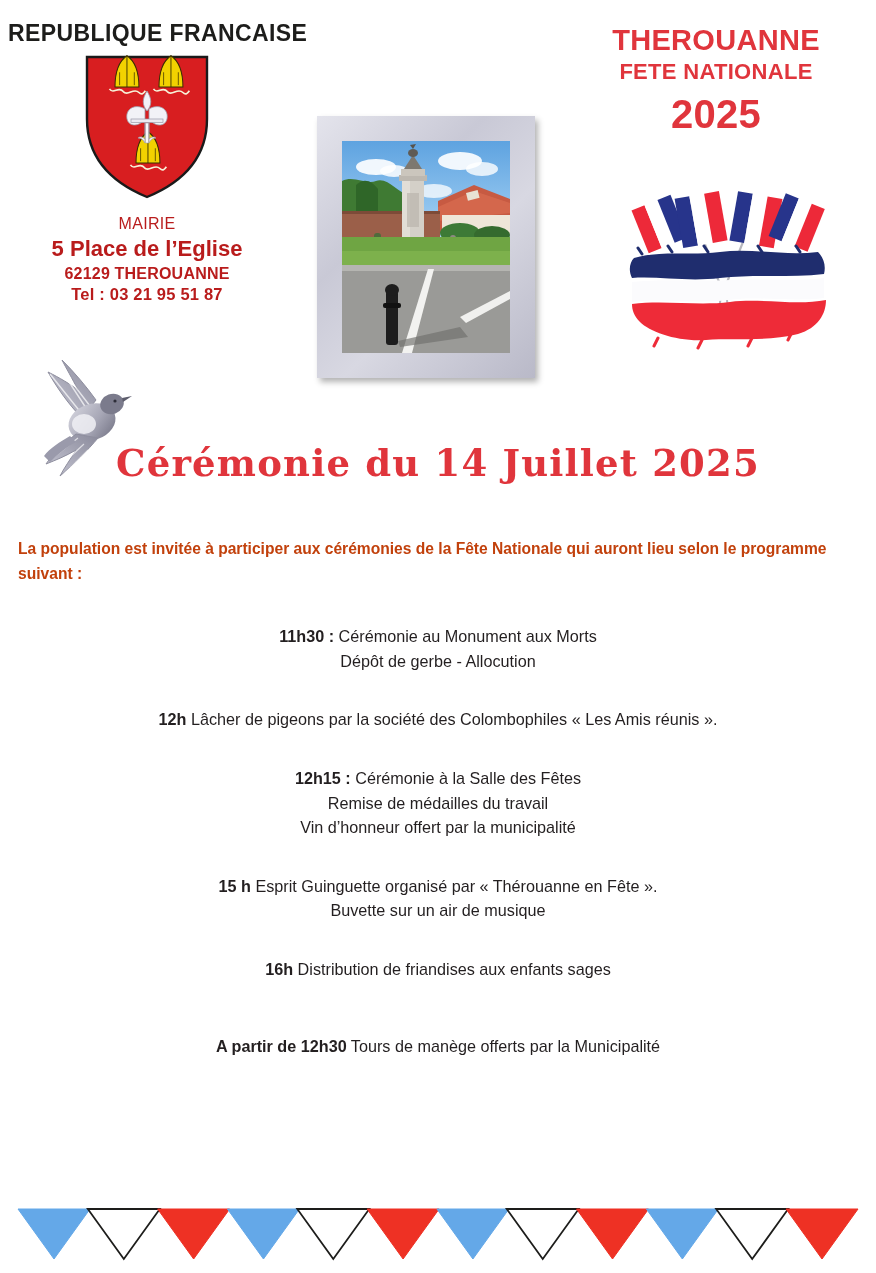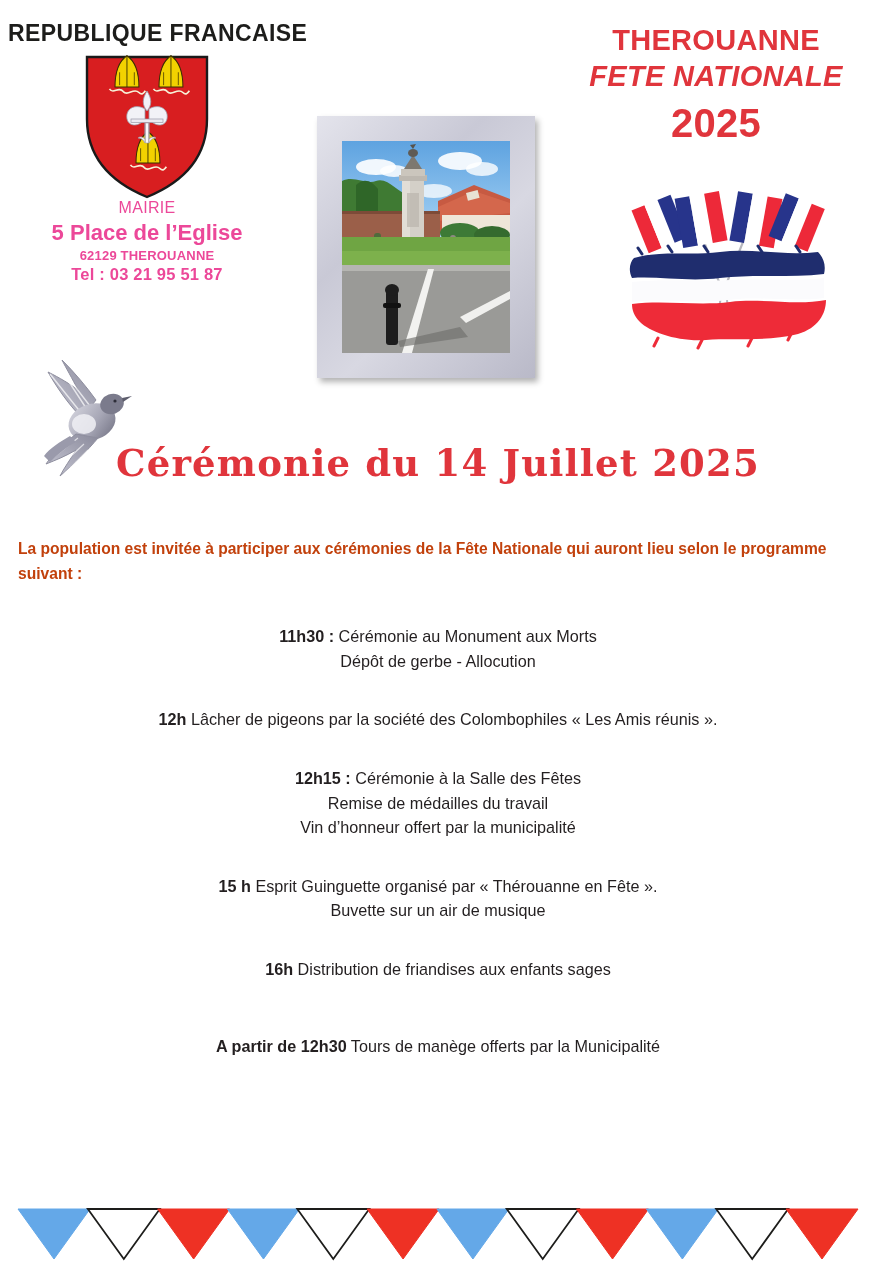--- a/index.html
+++ b/index.html
@@ -35,27 +35,27 @@
     white-space: nowrap;
   }
   #crest-wrap {
     margin-top: 6px;
     height: 140px;
     display: flex;
     align-items: flex-start;
     justify-content: center;
   }
   #address {
-    margin-top: 4px;
+    margin-top: 20px;
     line-height: 1.32;
-    color: #ec4899;
+    color: #b91c1c;
   }
   .addr-1 { font-size: 16px; font-weight: normal; letter-spacing: .3px;}
   .addr-2 { font-size: 22px; font-weight: 600; }
-  .addr-3 { font-size: 13px; font-weight: bold; letter-spacing: .2px;}
+  .addr-3 { font-size: 16px; font-weight: bold; letter-spacing: .2px;}
   .addr-4 { font-size: 16.5px; font-weight: bold; letter-spacing: .2px;}
 
   
   #photo-frame {
     position: absolute;
     left: 317px;
     top: 116px;
     width: 218px;
     height: 262px;
     background: linear-gradient(135deg,#e4e4ec 0%,#c9c9d6 35%,#d8d8e2 60%,#b9b9c8 100%);
@@ -79,21 +79,21 @@
     position: absolute;
     left: 566px;
     top: 22px;
     width: 300px;
     text-align: center;
     color: #e0353c;
     font-weight: bold;
     letter-spacing: .3px;
   }
   #title-l1 { font-size: 29px; line-height: 1.25; }
-  #title-l2 { font-size: 29px; line-height: 1.25; font-style: italic; }
+  #title-l2 { font-size: 22px; line-height: 1.25; }
   #title-l3 { font-size: 40px; line-height: 1.3; margin-top: 2px;}
   #flag-art {
     position: absolute;
     left: 612px;
     top: 182px;
     width: 236px;
     height: 168px;
   }
 
   

